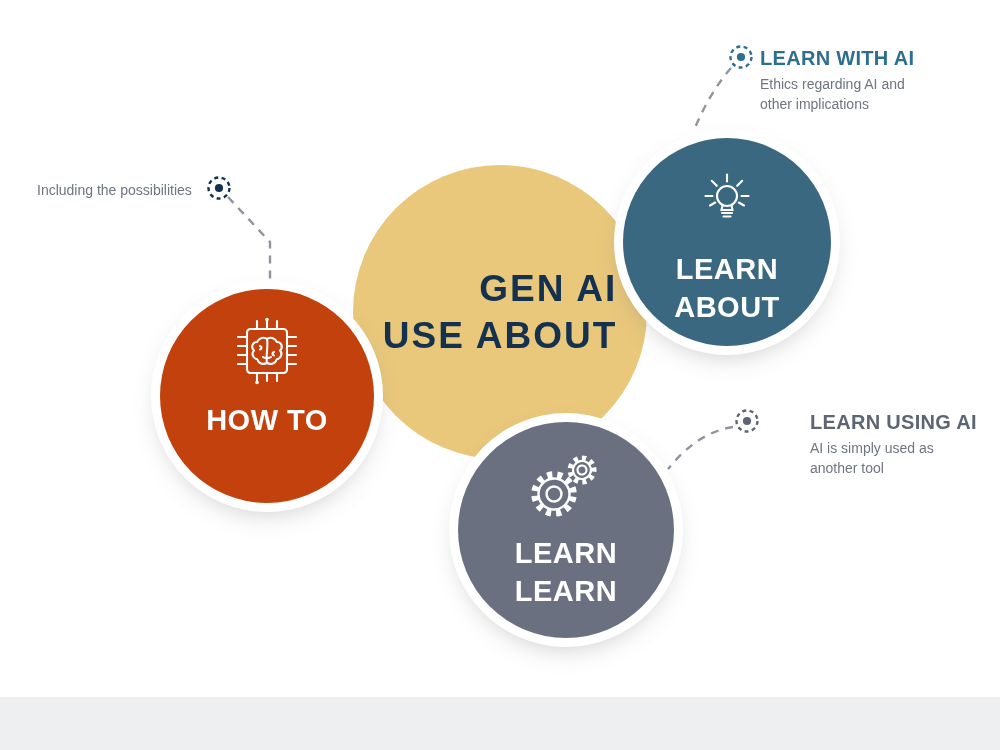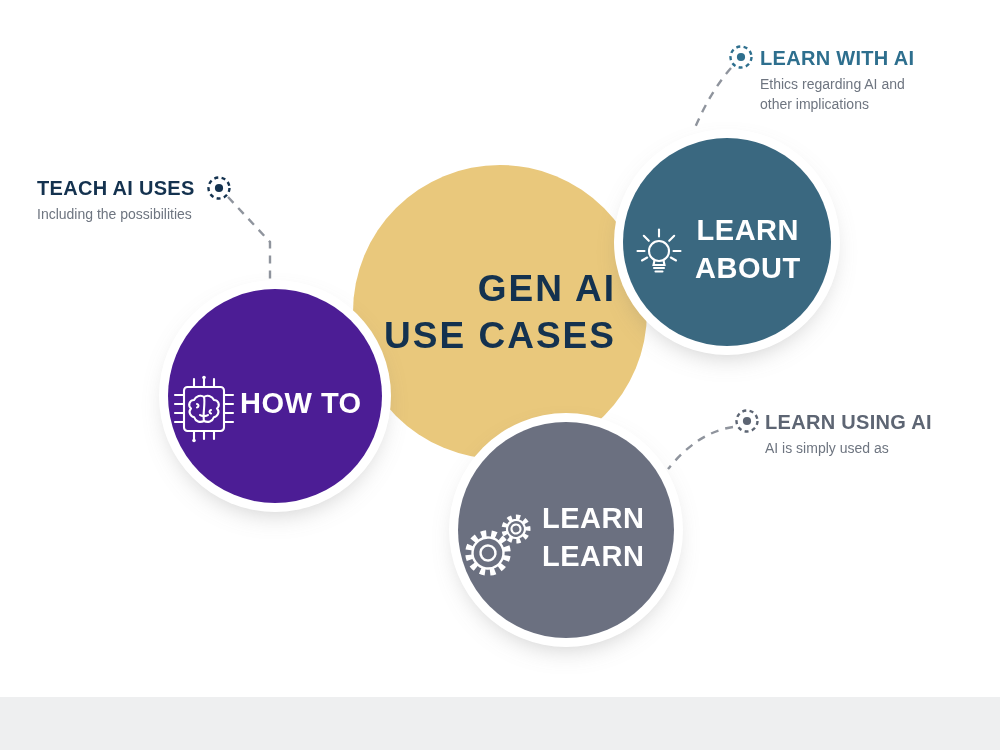--- a/index.html
+++ b/index.html
@@ -8,23 +8,23 @@
 
   svg{display:block;}
   .overlay{position:absolute;left:0;top:0;z-index:1;pointer-events:none;}
 
   
   .gold-circle{position:absolute;left:353px;top:165px;width:294px;height:294px;border-radius:50%;
     background:#E9C87C;z-index:2;display:flex;align-items:center;justify-content:center;}
   .center-title{text-align:right;color:#14324F;font-weight:bold;font-size:37px;line-height:47px;letter-spacing:2px;}
 
   
-  .bubble{position:absolute;border-radius:50%;z-index:3;display:flex;flex-direction:row;align-items:center;
+  .bubble{position:absolute;border-radius:50%;z-index:3;display:flex;flex-direction:column;align-items:center;
     box-shadow:0 0 0 9px #ffffff,0 10px 24px rgba(110,110,110,0.35);}
-  .bubble-navy{left:168px;top:289px;width:214px;height:214px;background:#4c1d95;}
+  .bubble-navy{left:160px;top:289px;width:214px;height:214px;background:#c2410c;}
   .bubble-teal{left:623px;top:138px;width:208px;height:208px;background:#3A6880;}
   .bubble-gray{left:458px;top:422px;width:216px;height:216px;background:#6B7080;}
   .bubble .icon-wrap{margin-top:26px;height:72px;display:flex;align-items:center;justify-content:center;}
   .bubble-label{text-align:center;color:#ffffff;font-weight:bold;font-size:29px;line-height:38px;letter-spacing:0.5px;margin-top:14px;}
 
   
   .callout{position:absolute;z-index:4;}
   .callout-heading{font-weight:bold;font-size:20px;letter-spacing:0.3px;line-height:24px;}
   .heading-navy{color:#14324F;}
   .heading-teal{color:#2E6F8E;}
@@ -42,21 +42,21 @@
 
   <svg class="overlay" width="1000" height="750" viewBox="0 0 1000 750">
     <path d="M228,197 L270,242 L270,284" fill="none" stroke="#8F949D" stroke-width="2.4" stroke-dasharray="8 7"></path>
     <path d="M731,68 Q710,92 694,130" fill="none" stroke="#8F949D" stroke-width="2.4" stroke-dasharray="8 7"></path>
     <path d="M733,427 Q698,432 668,469" fill="none" stroke="#8F949D" stroke-width="2.4" stroke-dasharray="8 7"></path>
   </svg>
 
   <div class="gold-circle">
     <div class="center-title">
       <div>GEN AI</div>
-      <div>USE CASES</div>
+      <div>USE ABOUT</div>
     </div>
   </div>
 
   <div class="bubble bubble-navy">
     <div class="icon-wrap">
       <svg width="72" height="72" viewBox="-36 -36 72 72" fill="none" stroke="#ffffff" stroke-width="2.1" stroke-linecap="round" stroke-linejoin="round">
         <rect x="-20" y="-22" width="40" height="44" rx="3.5"></rect>
         <path d="M-20,-14 H-29 M-20,-5 H-29 M-20,4 H-29 M-20,13 H-29"></path>
         <path d="M20,-14 H29 M20,-5 H29 M20,4 H29 M20,13 H29"></path>
         <path d="M-10,-22 V-30 M0,-22 V-30 M10,-22 V-30"></path>
@@ -122,38 +122,38 @@
   <svg class="target" style="left:726px;top:42px;" width="30" height="30" viewBox="-15 -15 30 30">
     <circle cx="0" cy="0" r="10.5" fill="none" stroke="#2E6F8E" stroke-width="2.4" stroke-dasharray="4 3.4"></circle>
     <circle cx="0" cy="0" r="4.1" fill="#2E6F8E"></circle>
   </svg>
   <svg class="target" style="left:732px;top:406px;" width="30" height="30" viewBox="-15 -15 30 30">
     <circle cx="0" cy="0" r="10.5" fill="none" stroke="#5D6573" stroke-width="2.4" stroke-dasharray="4 3.4"></circle>
     <circle cx="0" cy="0" r="4.1" fill="#5D6573"></circle>
   </svg>
 
   <div class="callout" style="left:37px;top:176px;">
-    <div class="callout-heading heading-navy">TEACH AI USES</div>
     <div class="callout-body">
       <div>Including the possibilities</div>
     </div>
   </div>
 
   <div class="callout" style="left:760px;top:46px;">
     <div class="callout-heading heading-teal">LEARN WITH AI</div>
     <div class="callout-body">
       <div>Ethics regarding AI and</div>
       <div>other implications</div>
     </div>
   </div>
 
-  <div class="callout" style="left:765px;top:410px;">
+  <div class="callout" style="left:810px;top:410px;">
     <div class="callout-heading heading-gray">LEARN USING AI</div>
     <div class="callout-body">
       <div>AI is simply used as</div>
+      <div>another tool</div>
     </div>
   </div>
 
   <div class="footer-band">
     
     
   </div>
 
 </div>
 

